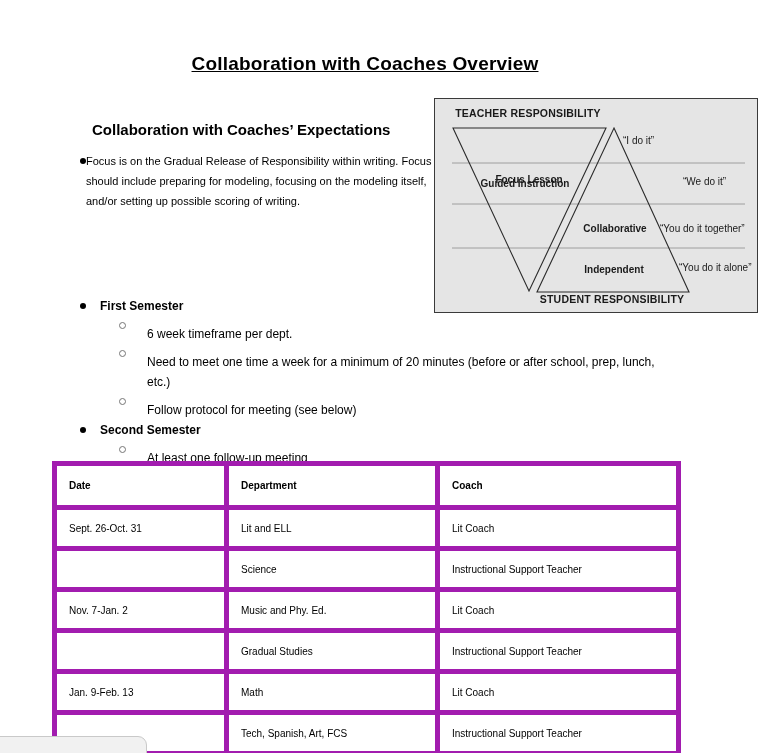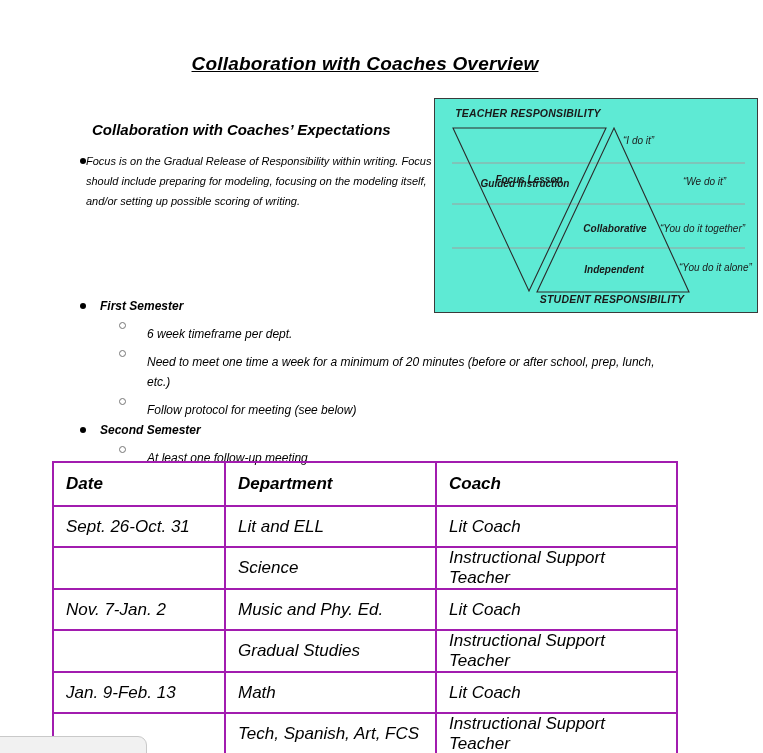--- a/index.html
+++ b/index.html
@@ -1,47 +1,47 @@
 <!DOCTYPE html>
 <html><head>
 <meta charset="utf-8">
 <style>
   html,body{margin:0;padding:0;background:#fff;}
   .canvas{position:relative;width:763px;height:753px;background:#ffffff;overflow:hidden;
-          font-family:"Liberation Sans",sans-serif;color:#000;font-style:italic;}
+          font-family:"Liberation Sans",sans-serif;color:#000;}
 
   .doc-title{position:absolute;top:53px;left:0;width:730px;text-align:center;
              font-size:19px;font-weight:bold;text-decoration:underline;letter-spacing:.2px;}
 
   .section-heading{position:absolute;top:121px;left:52px;font-size:15px;font-weight:bold;margin-left:40px;}
 
   .focus-bullet{position:absolute;top:151px;left:80px;display:flex;}
   .dot{flex:none;width:6px;height:6px;border-radius:50%;background:#000;margin-top:7px;}
   .circle{flex:none;width:5px;height:5px;border:1.4px solid #767676;border-radius:50%;margin-top:6px;background:#fff;}
   .focus-bullet .txt{width:348px;font-size:11px;line-height:20px;}
 
   .sem-list{position:absolute;top:296px;left:52px;width:640px;}
   .li{display:flex;font-size:12px;line-height:20px;}
   .li.l1{font-weight:bold;}
   .li.l1 .dot{margin-left:28px;}
   .li.l1 .txt{margin-left:14px;}
   .li.l2 .circle{margin-left:67px;}
   .li.l2 .txt{margin-left:21px;width:534px;margin-top:8px;}
 
   
-  .diagram{position:absolute;left:434px;top:98px;width:322px;height:213px;border:1px solid #3a3a3a;background:#5eead4;}
+  .diagram{position:absolute;left:434px;top:98px;width:322px;height:213px;border:1px solid #3a3a3a;background:#e5e5e5;}
   .diagram svg{position:absolute;left:0;top:0;}
   .dlbl{position:absolute;font-size:10px;line-height:11px;white-space:nowrap;color:#1a1a1a;}
   .dlbl.bold{font-weight:bold;}
   .dlbl.head{font-size:10.5px;font-weight:bold;letter-spacing:.2px;}
   .ctr{transform:translate(-50%,-50%);}
 
   
   .dept-table{position:absolute;left:52px;top:461px;border-collapse:collapse;table-layout:fixed;}
-  .dept-table th,.dept-table td{border:2px solid #a21caf;font-size:17px;padding:0 12px;
+  .dept-table th,.dept-table td{border:5px solid #a21caf;font-size:10px;padding:0 12px;
         vertical-align:middle;text-align:left;box-sizing:border-box;overflow:hidden;}
   .dept-table th{height:44px;font-weight:bold;}
   .dept-table td{height:41px;font-weight:normal;}
   .col-date{width:172px;}.col-dept{width:211px;}.col-coach{width:241px;}
 
   .status-bubble{position:absolute;left:-1px;bottom:-1px;width:146px;height:16px;
         background:#f1f1f1;border:1px solid #c9c9c9;border-top-right-radius:9px;}
 </style>
 </head>
 <body>

